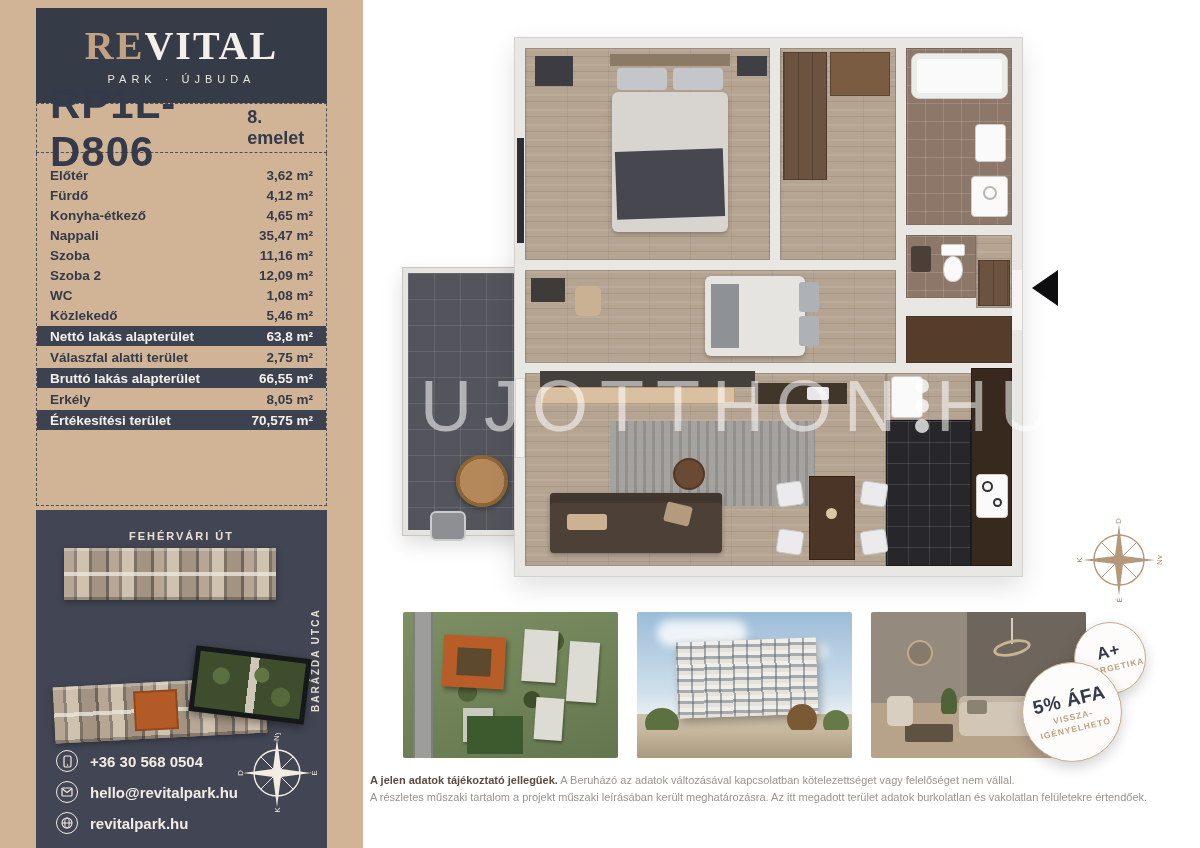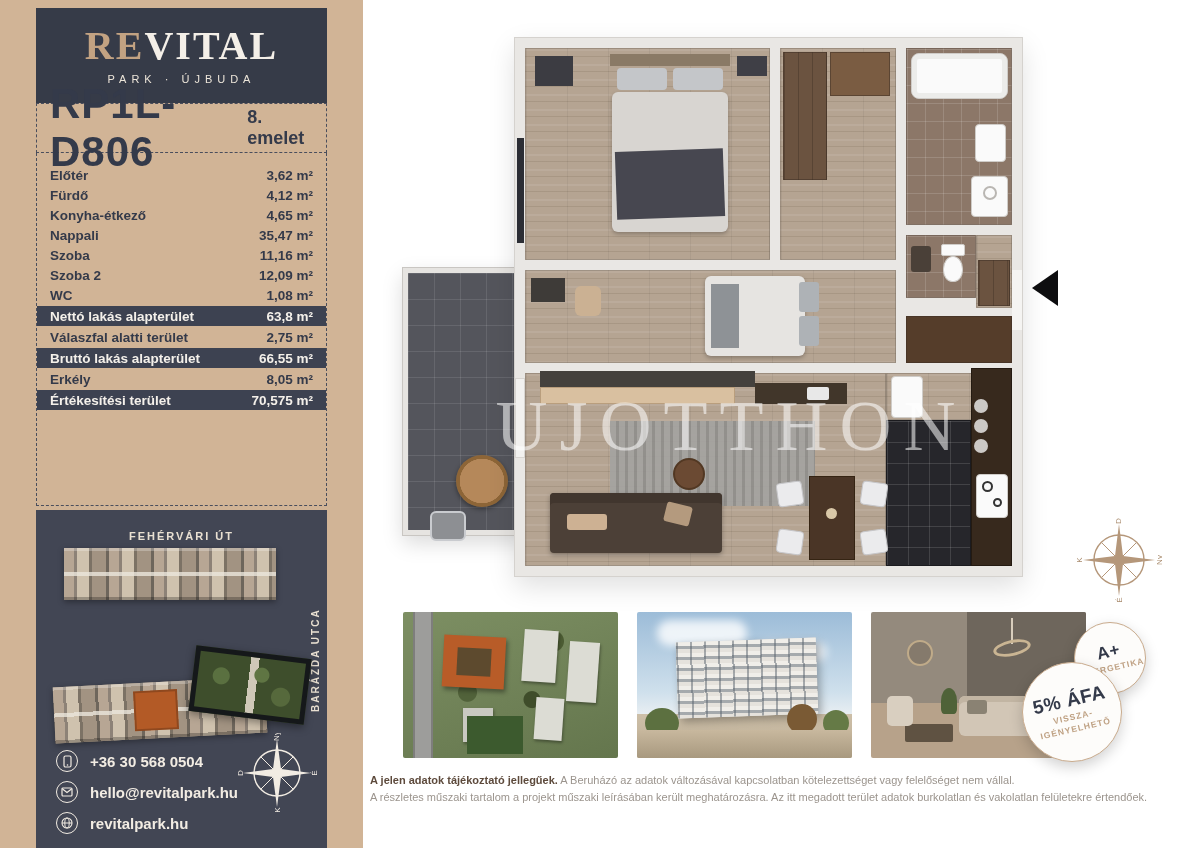--- a/index.html
+++ b/index.html
@@ -102,23 +102,23 @@
   .balc-table { position:absolute; left:48px; top:182px; width:52px; height:52px; border-radius:50%;
                 background:radial-gradient(circle at 50% 50%, #b5885a 0 60%, #8d6537 61%);
                 box-shadow:0 2px 5px rgba(0,0,0,.4); }
   .balc-chair { position:absolute; left:22px; top:238px; width:36px; height:30px; border-radius:6px;
                 background:#8d8f93; border:2px solid #c9cbcf; }
 
   .entry-arrow { position:absolute; left:1032px; top:270px; width:0; height:0;
                  border-right:26px solid #0d0d0f; border-top:18px solid transparent;
                  border-bottom:18px solid transparent; }
 
-  .watermark { position:absolute; left:372px; top:386px; width:740px; height:80px;
+  .watermark { position:absolute; left:372px; top:366px; width:740px; height:80px;
                display:flex; align-items:center; justify-content:center; gap:7px;
-               z-index:5; pointer-events:none;font-family:Liberation Serif, serif; }
+               z-index:5; pointer-events:none; }
   .wm-text { font-size:72px; font-weight:400; color:rgba(255,255,255,.55);
              letter-spacing:12px; line-height:1; }
   .wm-dots { display:flex; flex-direction:column; gap:6px; }
   .wm-dots i { width:14px; height:14px; border-radius:50%; background:rgba(255,255,255,.75); }
 
   
   .thumb { position:absolute; top:612px; width:215px; height:146px; border-radius:2px;
            overflow:hidden; }
   .thumb > div { position:absolute; }
   .t1 { left:403px; background:
@@ -236,20 +236,24 @@
           <span class="rv">11,16 m²</span>
         </div>
         <div class="room-row">
           <span class="rl">Szoba 2</span>
           <span class="rv">12,09 m²</span>
         </div>
         <div class="room-row">
           <span class="rl">WC</span>
           <span class="rv">1,08 m²</span>
         </div>
+        <div class="room-row">
+          <span class="rl">Közlekedő</span>
+          <span class="rv">5,46 m²</span>
+        </div>
         <div class="room-row hl">
           <span class="rl">Nettó lakás alapterület</span>
           <span class="rv">63,8 m²</span>
         </div>
         <div class="room-row">
           <span class="rl">Válaszfal alatti terület</span>
           <span class="rv">2,75 m²</span>
         </div>
         <div class="room-row hl">
           <span class="rl">Bruttó lakás alapterület</span>
@@ -394,20 +398,21 @@
 
   <div class="entry-arrow"></div>
 
   <div class="watermark">
     <span class="wm-text">UJOTTHON</span>
     <span class="wm-dots">
         <i></i>
         <i></i>
         <i></i>
       </span>
+    <span class="wm-text">HU</span>
   </div>
 
   <svg class="compass-tan" width="86" height="86" viewBox="0 0 86 86">
     <circle cx="43" cy="43" r="25" fill="none" stroke="#b5977a" stroke-width="1.4"></circle>
     <polygon points="43,7 47,39 79,43 47,47 43,79 39,47 7,43 39,39" fill="#b5977a"></polygon>
     <line x1="26" y1="26" x2="60" y2="60" stroke="#b5977a" stroke-width="1"></line>
     <line x1="60" y1="26" x2="26" y2="60" stroke="#b5977a" stroke-width="1"></line>
     <text x="43" y="6" font-size="8" fill="#a98b6d" text-anchor="middle" transform="rotate(-90 43 4)">D</text>
     <text x="83" y="46" font-size="8" fill="#a98b6d" text-anchor="middle" transform="rotate(-90 83 43)">Ny</text>
     <text x="43" y="86" font-size="8" fill="#a98b6d" text-anchor="middle" transform="rotate(-90 43 83)">É</text>

